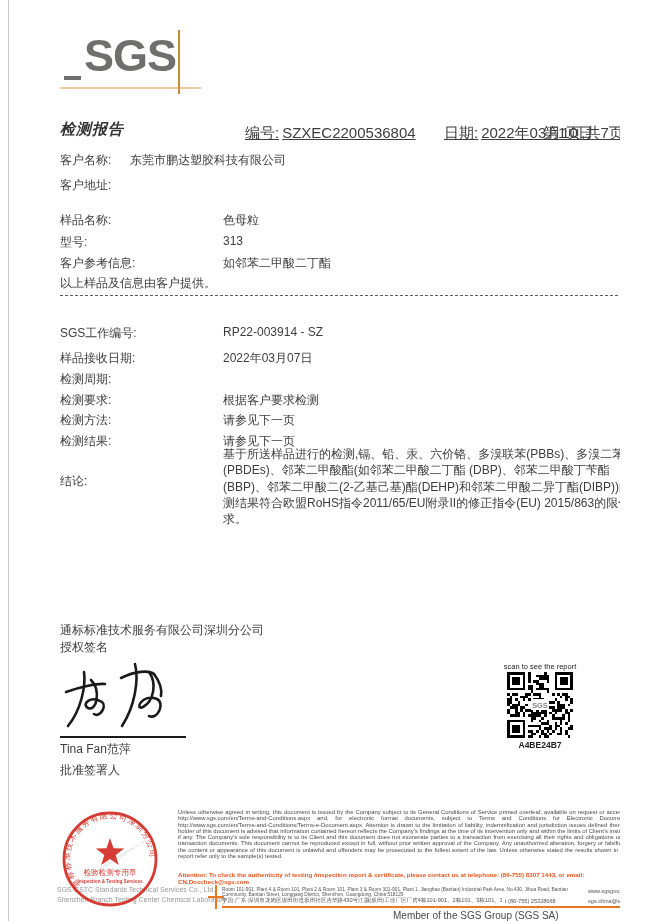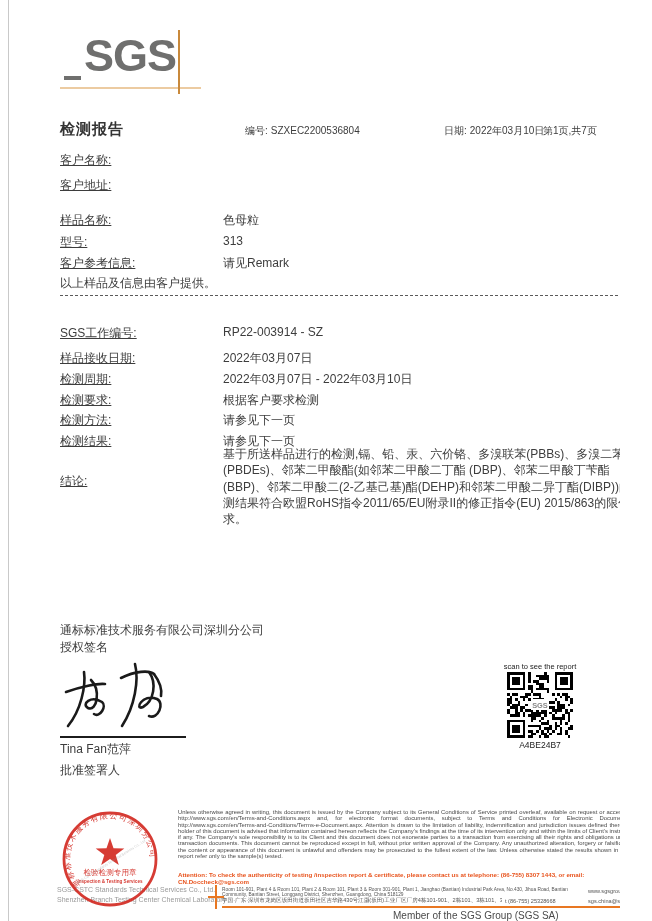--- a/index.html
+++ b/index.html
@@ -7,46 +7,46 @@
   .page { position:relative; width:620px; height:921px; background:#ffffff; color:#3d3d3d; overflow:hidden; }
   .edge { position:absolute; left:8px; top:0; width:1px; height:921px; background:#c9c9c9; }
 
   
   .logo { position:absolute; left:84px; top:33px; font-size:45px; font-weight:bold; color:#6f6f6e; letter-spacing:-1px; line-height:1; }
   .logo-underscore { position:absolute; left:64px; top:76px; width:17px; height:4px; background:#6f6f6e; }
   .logo-hline { position:absolute; left:60px; top:87px; width:141px; height:2px; background:#eccba1; }
   .logo-vline { position:absolute; left:178px; top:30px; width:2px; height:64px; background:#c9893b; }
 
   
-  .title { position:absolute; left:60px; top:120px; font-size:15px; font-weight:bold; color:#333; letter-spacing:1px; }
-  .hmeta { position:absolute; top:124px; font-size:10px; color:#3d3d3d; white-space:nowrap; }
+  .title { position:absolute; left:60px; top:120px; font-size:15px; font-weight:bold; color:#333; letter-spacing:1px;font-style:italic; }
+  .hmeta { position:absolute; top:124px; font-size:15px; color:#3d3d3d; white-space:nowrap;text-decoration:underline; }
   .hm-num { left:245px; } .hm-date { left:444px; } .hm-page { left:543px; }
   .hmeta span { margin-right:3px; }
 
   
-  .lbl { position:absolute; left:60px; font-size:12px; color:#3d3d3d; white-space:nowrap;text-decoration:underline; }
+  .lbl { position:absolute; left:60px; font-size:12px; color:#3d3d3d; white-space:nowrap; }
   .val { position:absolute; left:130px; font-size:12px; color:#3d3d3d; white-space:nowrap; }
   .val2 { position:absolute; left:223px; font-size:12px; color:#3d3d3d; white-space:nowrap; }
   .note { position:absolute; left:60px; font-size:12px; color:#3d3d3d; }
   .dashline { position:absolute; left:60px; top:295px; width:565px; height:1px;
     background:repeating-linear-gradient(90deg,#5a5a5a 0,#5a5a5a 3px,transparent 3px,transparent 5px); }
   .para { position:absolute; left:223px; top:446px; width:420px; font-size:12px; line-height:16.3px; color:#3d3d3d; }
 
   
   .sig-company { position:absolute; left:60px; top:622px; font-size:12px; }
   .sig-auth { position:absolute; left:60px; top:639px; font-size:12px; }
   .sig-svg { position:absolute; left:58px; top:656px; }
   .sig-line { position:absolute; left:60px; top:736px; width:126px; height:2px; background:#1c1c1c; }
   .sig-name { position:absolute; left:60px; top:741px; font-size:12px; }
   .sig-title { position:absolute; left:60px; top:762px; font-size:12px; }
 
   
   .qr-caption { position:absolute; left:490px; top:662px; width:100px; text-align:center; font-size:7.5px; color:#222; }
   .qr-box { position:absolute; left:507px; top:672px; width:66px; height:66px; }
-  .qr-code-text { position:absolute; left:490px; top:740px; width:100px; text-align:center; font-size:8.5px; color:#222; }
+  .qr-code-text { position:absolute; left:490px; top:740px; width:100px; text-align:center; font-size:8.5px; color:#222;font-weight:bold; }
 
   
   .seal { position:absolute; left:60px; top:807px; width:100px; height:104px; }
   .company-en { position:absolute; left:57px; top:886px; font-size:7px; color:#9a9a9a; white-space:nowrap; z-index:0; }
   .branch-en { position:absolute; left:57px; top:896px; font-size:7px; color:#9a9a9a; white-space:nowrap; z-index:0; }
   .legal { position:absolute; left:178px; top:809px; width:463px; font-size:5.9px; line-height:6.3px; color:#4a4a4a; text-align:justify; }
   .attention { position:absolute; left:178px; top:872px; width:463px; font-size:6.2px; line-height:6.7px; font-weight:bold; color:#e8541e; }
   .fcross-v { position:absolute; left:215px; top:885px; width:2px; height:24px; background:#e87722; }
   .fcross-h { position:absolute; left:208px; top:896px; width:16px; height:2px; background:#e87722; }
   .addr-en { position:absolute; left:222px; top:887px; width:362px; font-size:4.8px; color:#555; line-height:5px; }
@@ -71,37 +71,37 @@
   <div class="title">检测报告</div>
   <div class="hmeta hm-num">
     <span>编号:</span><span>SZXEC2200536804</span>
   </div>
   <div class="hmeta hm-date">
     <span>日期:</span><span>2022年03月10日</span>
   </div>
   <div class="hmeta hm-page">第1页,共7页</div>
 
   <div class="lbl" style="top:152px">客户名称:</div>
+  <div class="val" style="top:152px">东莞市鹏达塑胶科技有限公司</div>
   <div class="lbl" style="top:177px">客户地址:</div>
 
   <div class="lbl" style="top:212px">样品名称:</div>
   <div class="val2" style="top:212px">色母粒</div>
   <div class="lbl" style="top:234px">型号:</div>
   <div class="val2" style="top:234px">313</div>
   <div class="lbl" style="top:255px">客户参考信息:</div>
-  <div class="val2" style="top:255px">请见Remark</div>
+  <div class="val2" style="top:255px">如邻苯二甲酸二丁酯</div>
   <div class="note" style="top:275px">以上样品及信息由客户提供。</div>
   <div class="dashline"></div>
 
   <div class="lbl" style="top:325px">SGS工作编号:</div>
   <div class="val2" style="top:325px">RP22-003914 - SZ</div>
   <div class="lbl" style="top:350px">样品接收日期:</div>
   <div class="val2" style="top:350px">2022年03月07日</div>
   <div class="lbl" style="top:371px">检测周期:</div>
-  <div class="val2" style="top:371px">2022年03月07日 - 2022年03月10日</div>
   <div class="lbl" style="top:392px">检测要求:</div>
   <div class="val2" style="top:392px">根据客户要求检测</div>
   <div class="lbl" style="top:412px">检测方法:</div>
   <div class="val2" style="top:412px">请参见下一页</div>
   <div class="lbl" style="top:433px">检测结果:</div>
   <div class="val2" style="top:433px">请参见下一页</div>
   <div class="lbl" style="top:473px">结论:</div>
   <div class="para">基于所送样品进行的检测,镉、铅、汞、六价铬、多溴联苯(PBBs)、多溴二苯醚(PBDEs)、邻苯二甲酸酯(如邻苯二甲酸二丁酯 (DBP)、邻苯二甲酸丁苄酯(BBP)、邻苯二甲酸二(2-乙基己基)酯(DEHP)和邻苯二甲酸二异丁酯(DIBP))的检测结果符合欧盟RoHS指令2011/65/EU附录II的修正指令(EU) 2015/863的限值要求。</div>
 
   <div class="sig-company">通标标准技术服务有限公司深圳分公司</div>

